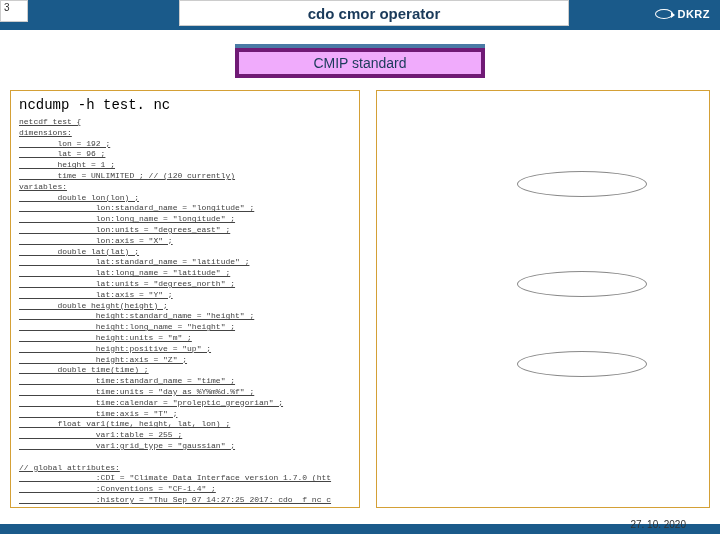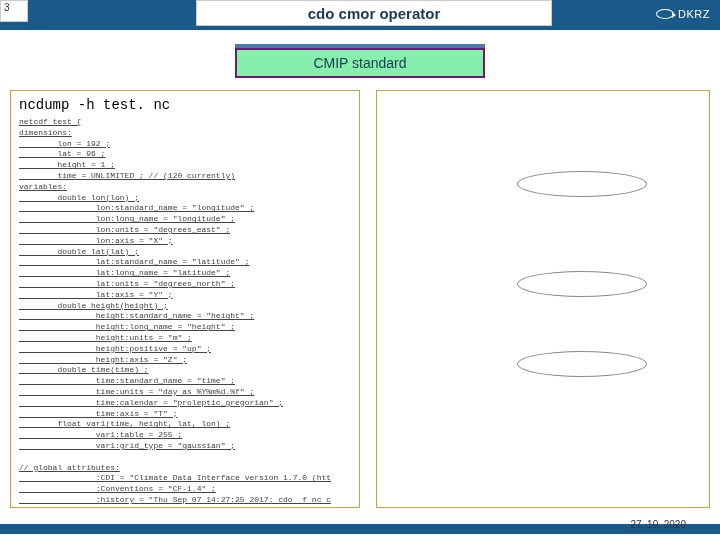--- a/index.html
+++ b/index.html
@@ -34,41 +34,41 @@
   .title-container {
     flex: 1;
     height: 30px;
     position: relative;
     display: flex;
     align-items: center;
     justify-content: center;
   }
   .title-bar {
     background: #fff;
-    width: 356px;
+    width: 390px;
     height: 26px;
     margin-top: -4px;
     border: 1px solid #ccc;
     display: flex;
     align-items: center;
     justify-content: center;
     font-size: 15px;
     font-weight: 600;
     color: #1a3a5a;
   }
   .logo {
     position: absolute;
     right: 10px;
     top: 4px;
     height: 20px;
     display: flex;
     align-items: center;
     color: #fff;
     font-size: 11px;
-    font-weight: normal;
+    font-weight: bold;
     letter-spacing: 0.5px;
   }
   .logo-circle {
     width: 18px;
     height: 10px;
     border: 1.5px solid #fff;
     border-radius: 50%;
     margin-right: 4px;
     position: relative;
   }
@@ -83,22 +83,22 @@
     border-left: 4px solid #fff;
   }
 
   .tab {
     position: absolute;
     top: 48px;
     left: 50%;
     transform: translateX(-50%);
     width: 250px;
     height: 30px;
-    background: #86efac;
-    border: 2px solid #701a75;
+    background: #f0abfc;
+    border: 4px solid #701a75;
     display: flex;
     align-items: center;
     justify-content: center;
     font-size: 14px;
     color: #1a3a5a;
   }
   .tab-top {
     position: absolute;
     top: 44px;
     left: 50%;

